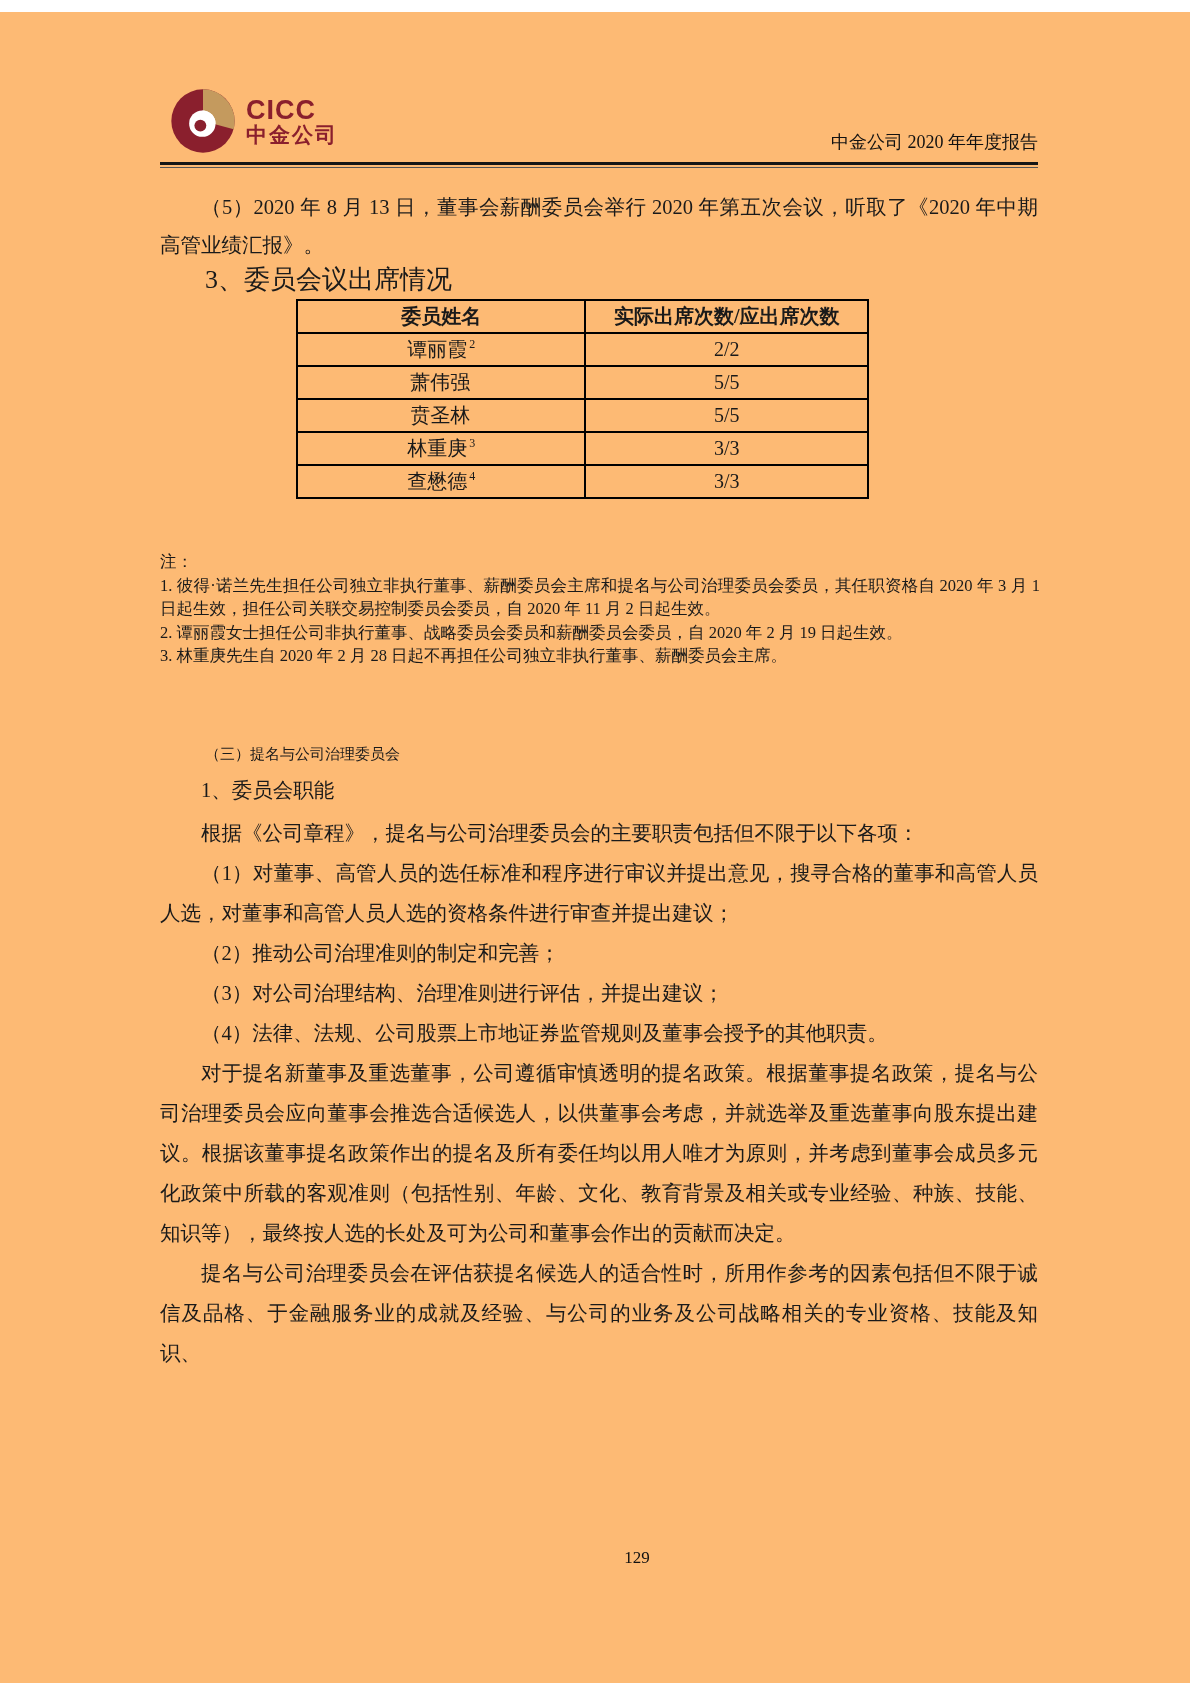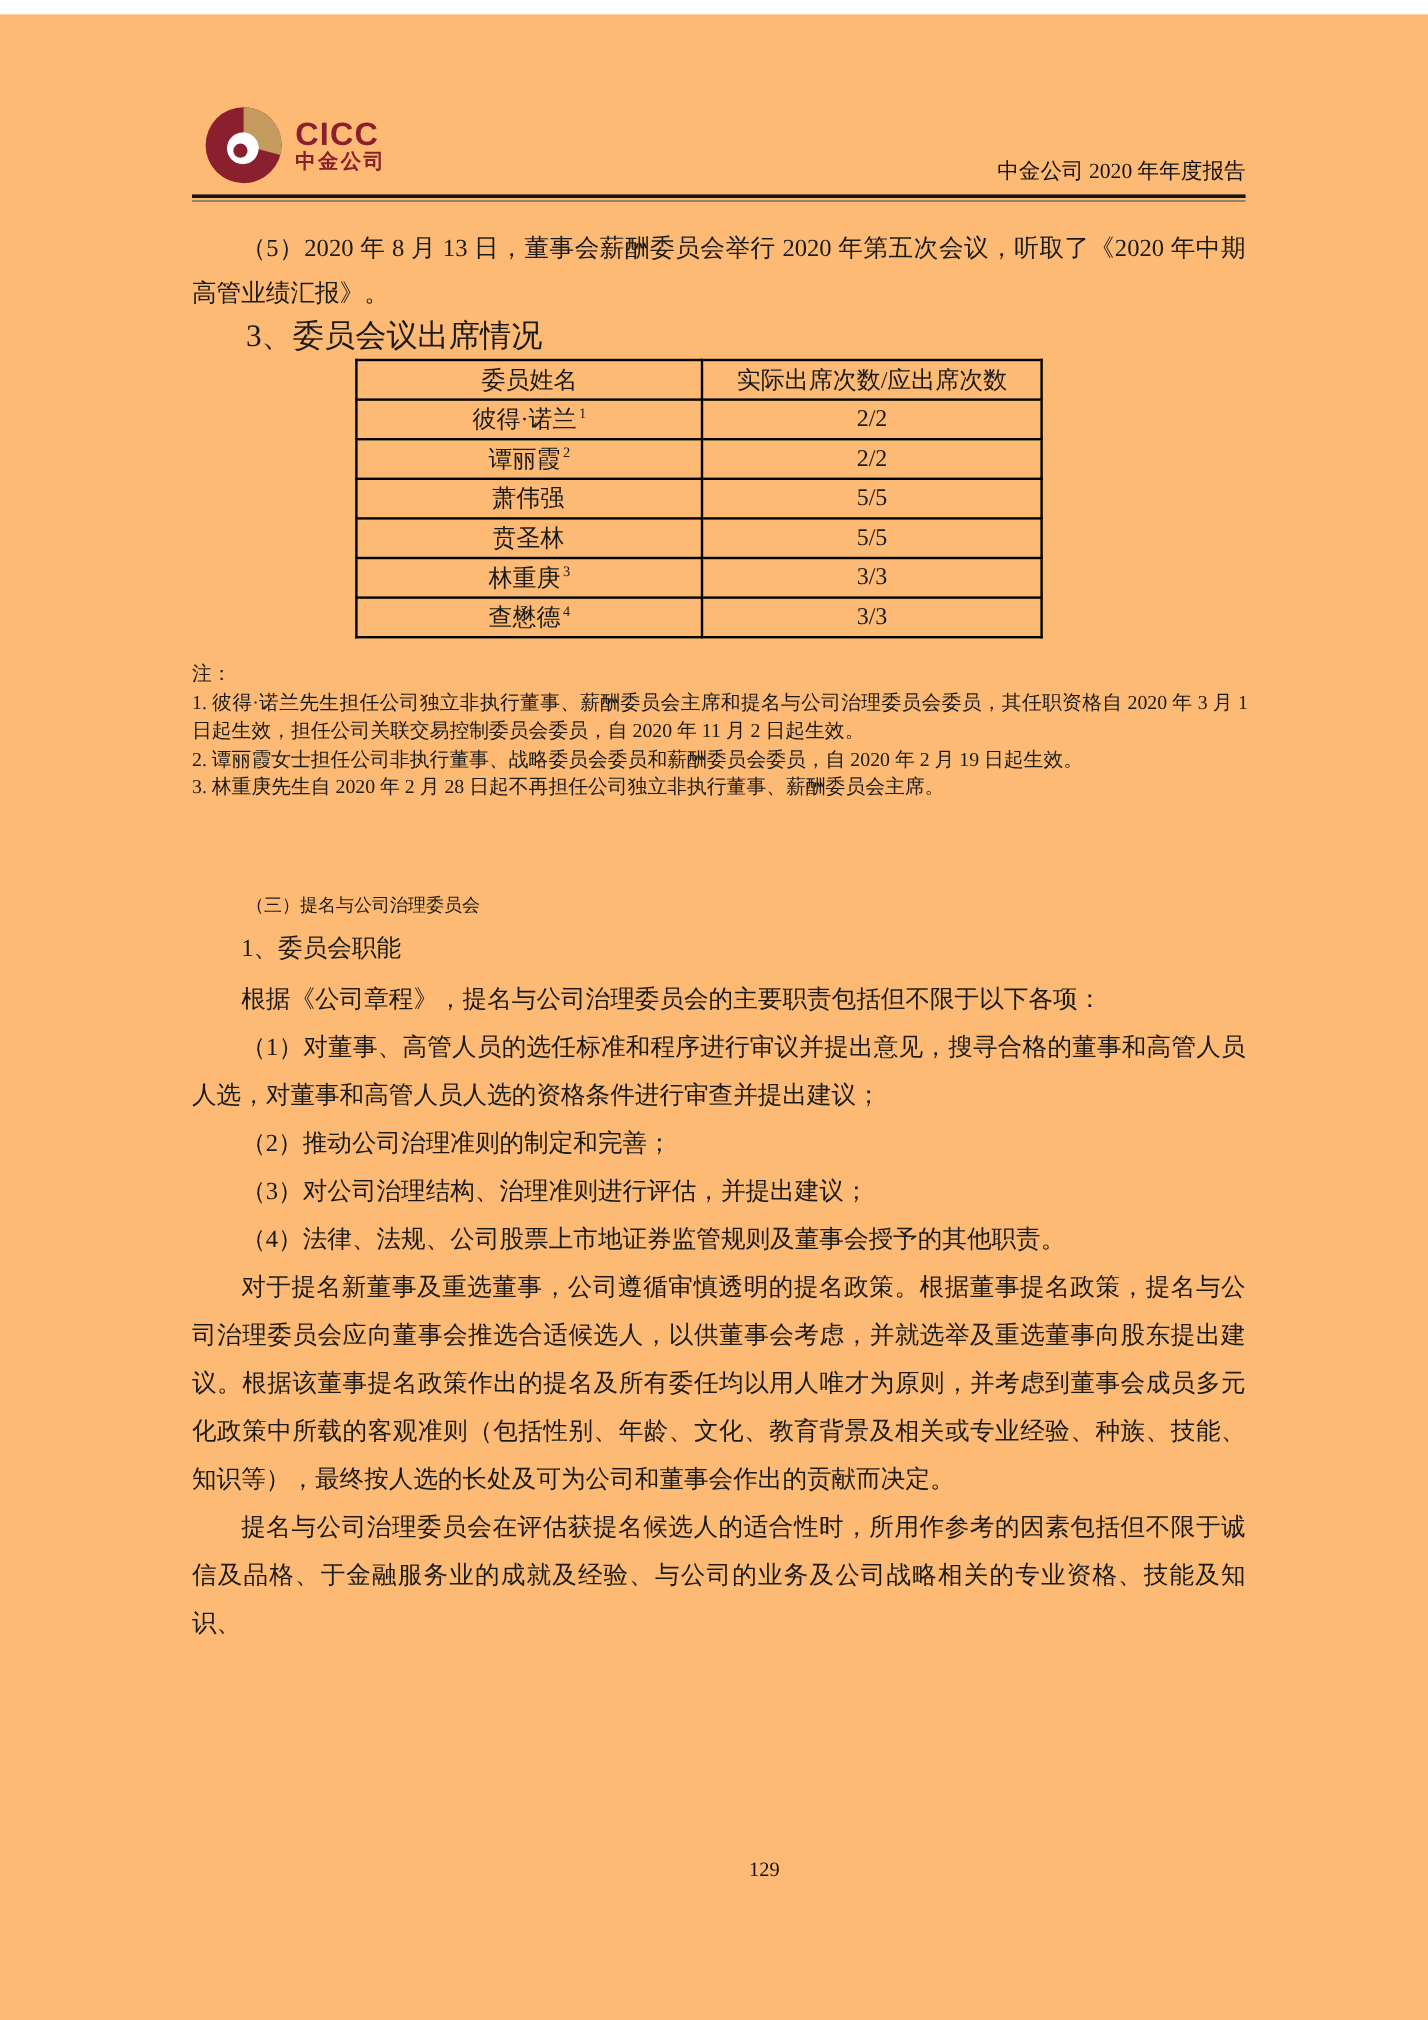--- a/index.html
+++ b/index.html
@@ -12,21 +12,21 @@
     color:#1a1a1a;
     overflow:hidden;
   }
 
   
   .header { position:absolute; top:76px; left:160px; width:878px; height:68px; }
   .logo { position:absolute; left:10px; top:0; display:flex; align-items:center; gap:10px; }
   .logo svg { display:block; }
   .logo-text { line-height:1.05; font-family:"Liberation Sans","DejaVu Sans",sans-serif; }
   .logo-text .en { font-size:27px; font-weight:bold; color:#8a1f2d; letter-spacing:1px; }
-  .logo-text .cn { font-size:17px; font-weight:bold; color:#8a1f2d; letter-spacing:2px; }
+  .logo-text .cn { font-size:21px; font-weight:bold; color:#8a1f2d; letter-spacing:2px; }
   .report-title {
     position:absolute; right:0; bottom:2px;
     font-size:18px; color:#111;
   }
   .header-rule { position:absolute; top:150px; left:160px; width:878px; height:7px; }
   .header-rule .thick { height:3px; background:#161616; }
   .header-rule .thin  { height:1px; background:#555; margin-top:2px; }
 
   
   .intro {
@@ -43,21 +43,21 @@
   .att-table {
     position:absolute; top:287px; left:296px; width:573px;
     border-collapse:collapse; table-layout:fixed;
     font-size:20px;
   }
   .att-table th, .att-table td {
     border:2px solid #000;
     height:31px; padding:0;
     text-align:center; vertical-align:middle;
   }
-  .att-table th { font-weight:normal; }
+  .att-table th { font-weight:bold; }
   .att-table col.c1 { width:50.5%; }
   .att-table col.c2 { width:49.5%; }
   .att-table sup { font-size:12px; margin-left:2px; }
 
   
   .notes {
     position:absolute; top:538px; left:160px; width:880px;
     font-size:16.5px; line-height:23.5px; text-align:justify;
   }
   .notes p { margin:0; }
@@ -119,24 +119,20 @@
     <colgroup>
         <col class="c1">
         <col class="c2">
       </colgroup>
     <tbody>
         <tr>
       <th>委员姓名</th>
       <th>实际出席次数/应出席次数</th>
     </tr>
     <tr>
-      <td><span>彼得·诺兰</span><sup>1</sup></td>
-      <td>2/2</td>
-    </tr>
-    <tr>
       <td><span>谭丽霞</span><sup>2</sup></td>
       <td>2/2</td>
     </tr>
     <tr>
       <td><span>萧伟强</span><sup></sup></td>
       <td>5/5</td>
     </tr>
     <tr>
       <td><span>贲圣林</span><sup></sup></td>
       <td>5/5</td>

